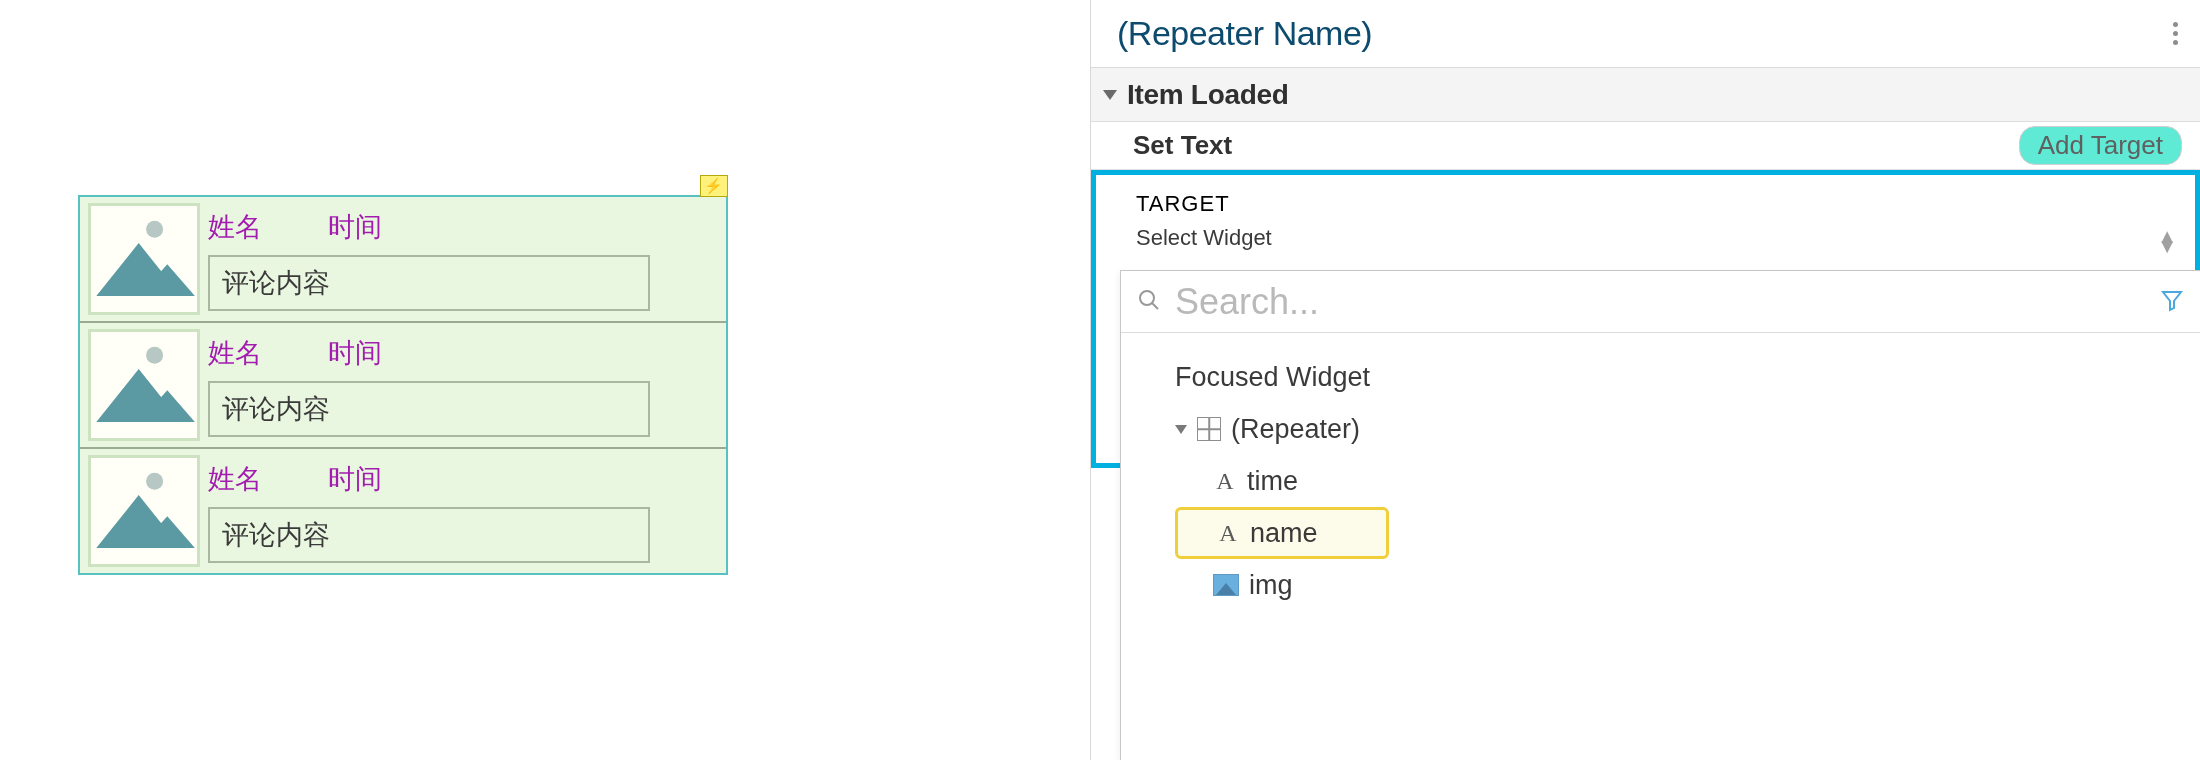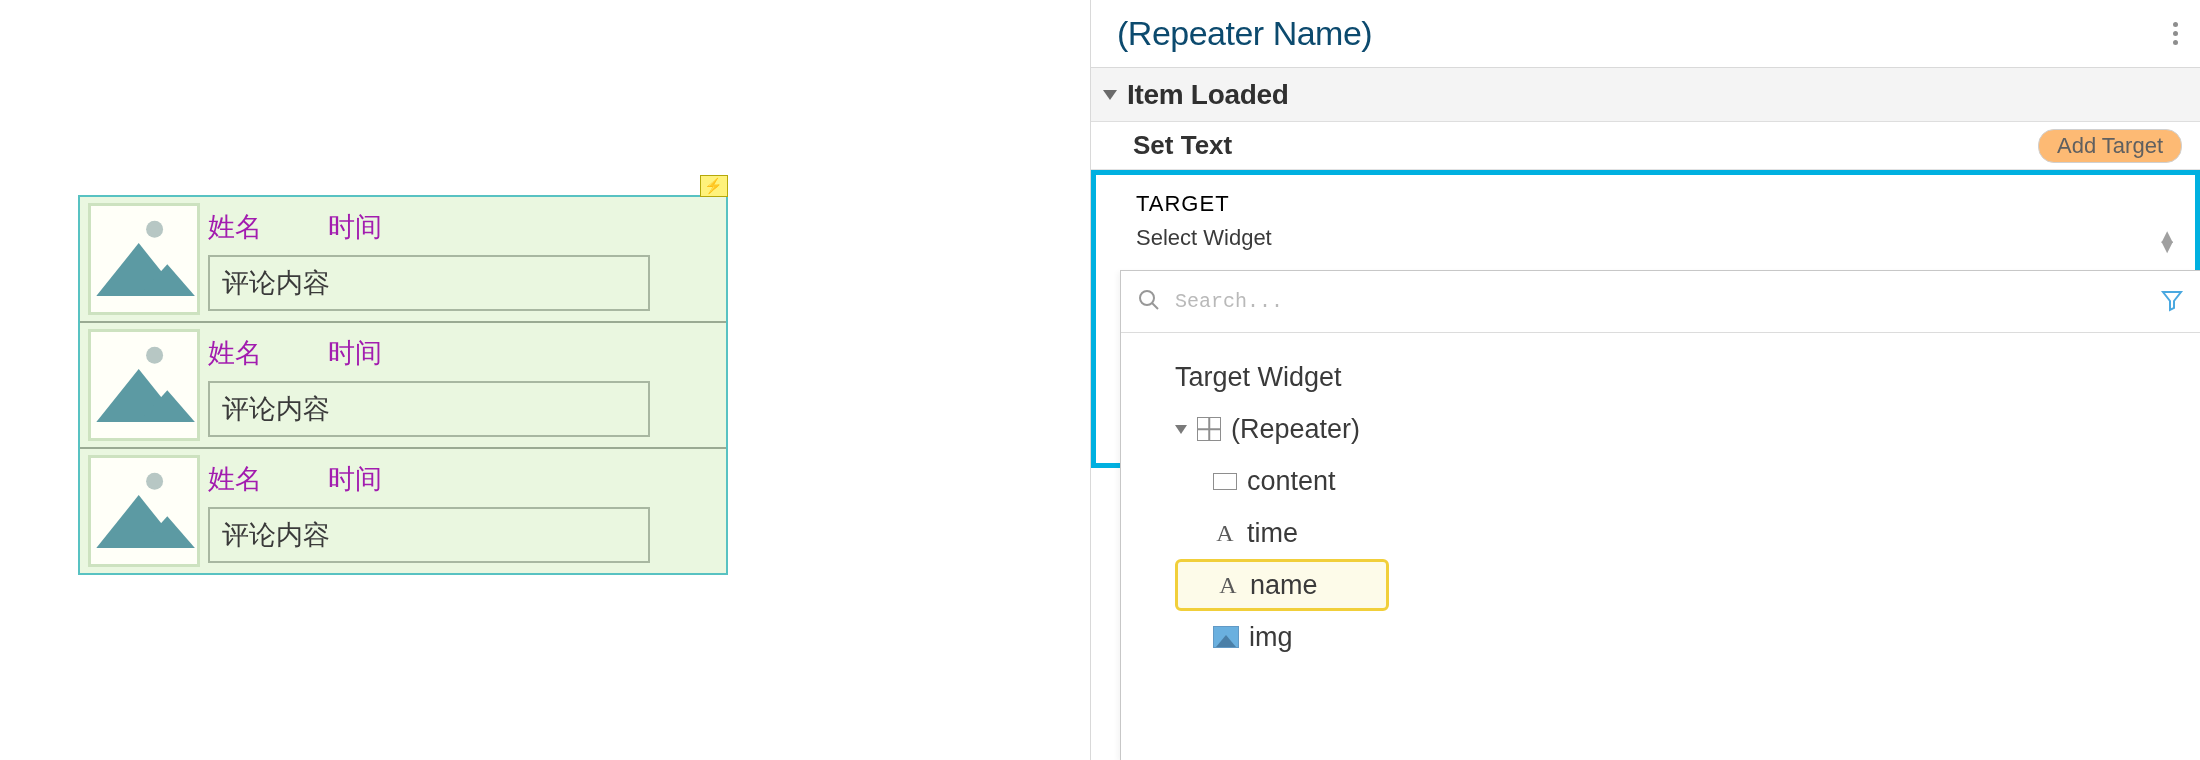--- a/index.html
+++ b/index.html
@@ -124,24 +124,24 @@
     display: flex;
     align-items: center;
     justify-content: space-between;
     padding: 6px 18px 6px 42px;
     border-bottom: 1px solid #e2e2e2;
     height: 48px;
   }
   .subrow .left { font-weight: 700; font-size: 26px; color: #323232; }
   .pill-btn {
     border: 1px solid #d0d0d0;
-    background: #fdba74;
+    background: #5eead4;
     border-radius: 16px;
     padding: 3px 18px;
-    font-size: 22px;
+    font-size: 26px;
     color: #606060;
     cursor: pointer;
   }
 
   .target-strip {
     border-left: 5px solid #00b0e0;
     border-right: 5px solid #00b0e0;
     border-top: 5px solid #00b0e0;
     border-bottom: 5px solid #00b0e0;
     background: #fff;
@@ -192,23 +192,22 @@
     padding: 10px 16px;
     border-bottom:1px solid #dcdcdc;
     gap:14px;
     height:62px;
   }
   .search-icon { color:#989898; }
   .search-input {
     flex:1;
     border:none;
     outline:none;
-    font-size:20px;
+    font-size:36px;
     color:#ec4899;
-    font-family:Liberation Mono, monospace;
   }
   .search-input::placeholder { color:#b9b9b9; }
   .filter-icon { color:#4aa8e0; cursor:pointer; }
 
   .tree { padding: 18px 0 0 0; font-size: 27px; color:#3a3a3a; }
   .tree-row {
     display:flex; align-items:center; gap:10px;
     padding: 8px 0 8px 54px;
     height:52px;
     cursor:pointer;
@@ -364,32 +363,28 @@
     <input class="search-input" placeholder="Search..." style="">
     <span class="filter-icon">
       <svg width="24" height="24" viewBox="0 0 24 24" fill="none" stroke="currentColor" stroke-width="2">
         <polygon points="3,4 21,4 14,13 14,20 10,22 10,13"></polygon>
       </svg>
     </span>
   </div>
 
   <div class="tree">
     <div class="tree-row header indent1">
-      <span>Target Widget</span>
+      <span>Focused Widget</span>
     </div>
     <div class="tree-row indent1">
       <div class="tri-down-sm"></div>
       <div class="grid-icon"></div>
       <span>(Repeater)</span>
     </div>
     <div class="tree-row indent3">
-      <div class="rect-icon"></div>
-      <span>content</span>
-    </div>
-    <div class="tree-row indent3">
       <div class="a-icon">A</div>
       <span>time</span>
     </div>
     <div class="tree-row selected">
       <div class="a-icon">A</div>
       <span>name</span>
     </div>
     <div class="tree-row indent3">
       <div class="img-icon"></div>
       <span>img</span>

